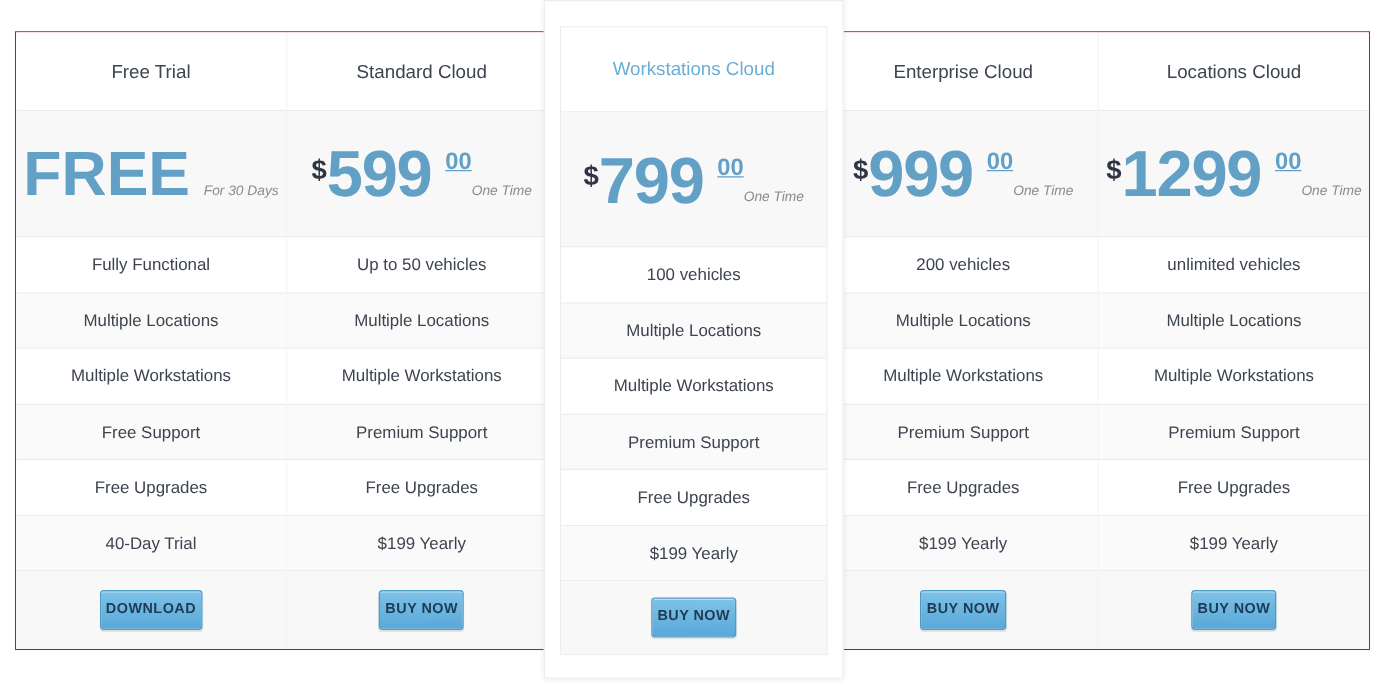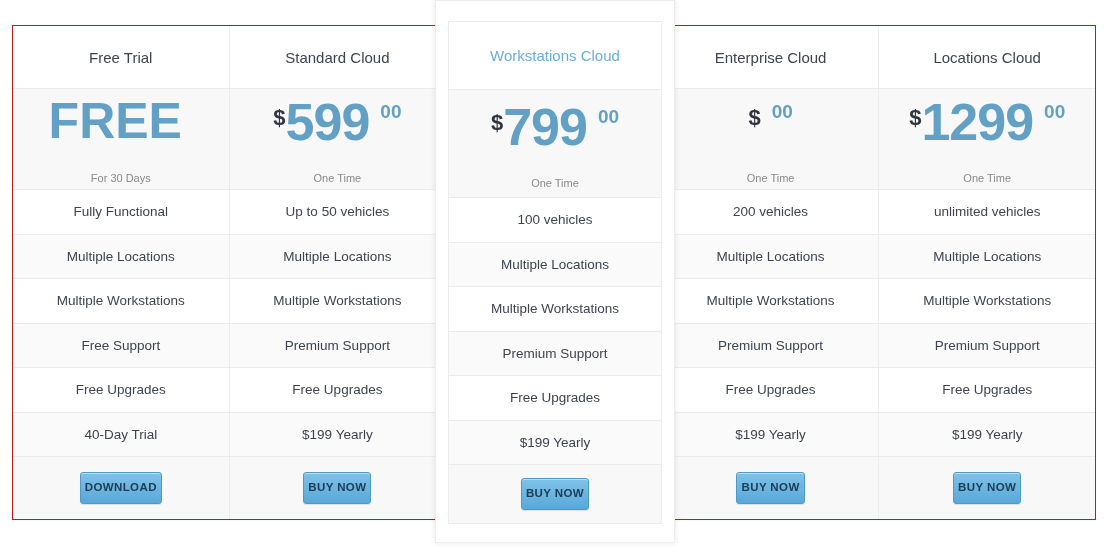--- a/index.html
+++ b/index.html
@@ -58,21 +58,20 @@
     box-sizing: border-box;
   }
 
   
   .cell-price {
     height: 101px;
     background: #f8f8f8;
     border-bottom: 1px solid #ececec;
     box-sizing: border-box;
     display: flex;
-    flex-direction: column;
     align-items: center;
     justify-content: center;
     padding-top: 4px;
   }
   .price-line {
     display: flex;
     align-items: flex-start;
     justify-content: center;
     line-height: 1;
     height: 50px;
@@ -95,23 +94,25 @@
     font-size: 50px;
     letter-spacing: 0px;
   }
   .price-cents {
     font-size: 19px;
     font-weight: bold;
     color: #63a0c6;
     line-height: 1;
     margin-top: 4px;
     margin-left: 11px;
+    text-decoration: underline;
   }
   .price-period {
     font-size: 11px;
+    font-style: italic;
     color: #8a8a8a;
     margin-top: 24px;
   }
 
   
   .cell-feature {
     height: 44.5px;
     display: flex;
     align-items: center;
     justify-content: center;
@@ -228,20 +229,21 @@
     </div>
   </div>
 
   <div class="plan-col spacer-col"></div>
 
   <div class="plan-col">
     <div class="cell-header">Enterprise Cloud</div>
     <div class="cell-price">
       <div class="price-line">
         <span class="price-currency">$</span>
+        <span class="price-amount">999</span>
         <span class="price-cents">00</span>
       </div>
       <div class="price-period">One Time</div>
     </div>
     <div class="cell-feature">200 vehicles</div>
     <div class="cell-feature alt">Multiple Locations</div>
     <div class="cell-feature">Multiple Workstations</div>
     <div class="cell-feature alt">Premium Support</div>
     <div class="cell-feature">Free Upgrades</div>
     <div class="cell-feature alt">$199 Yearly</div>

